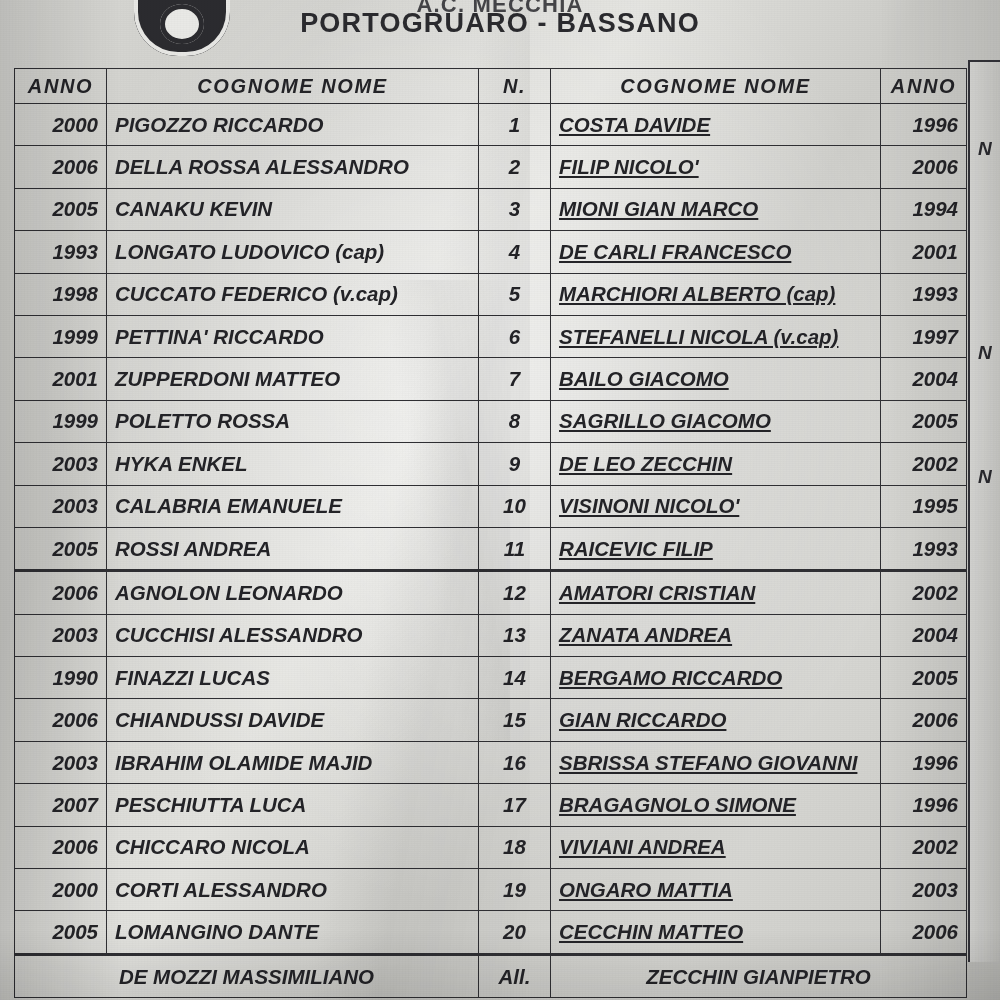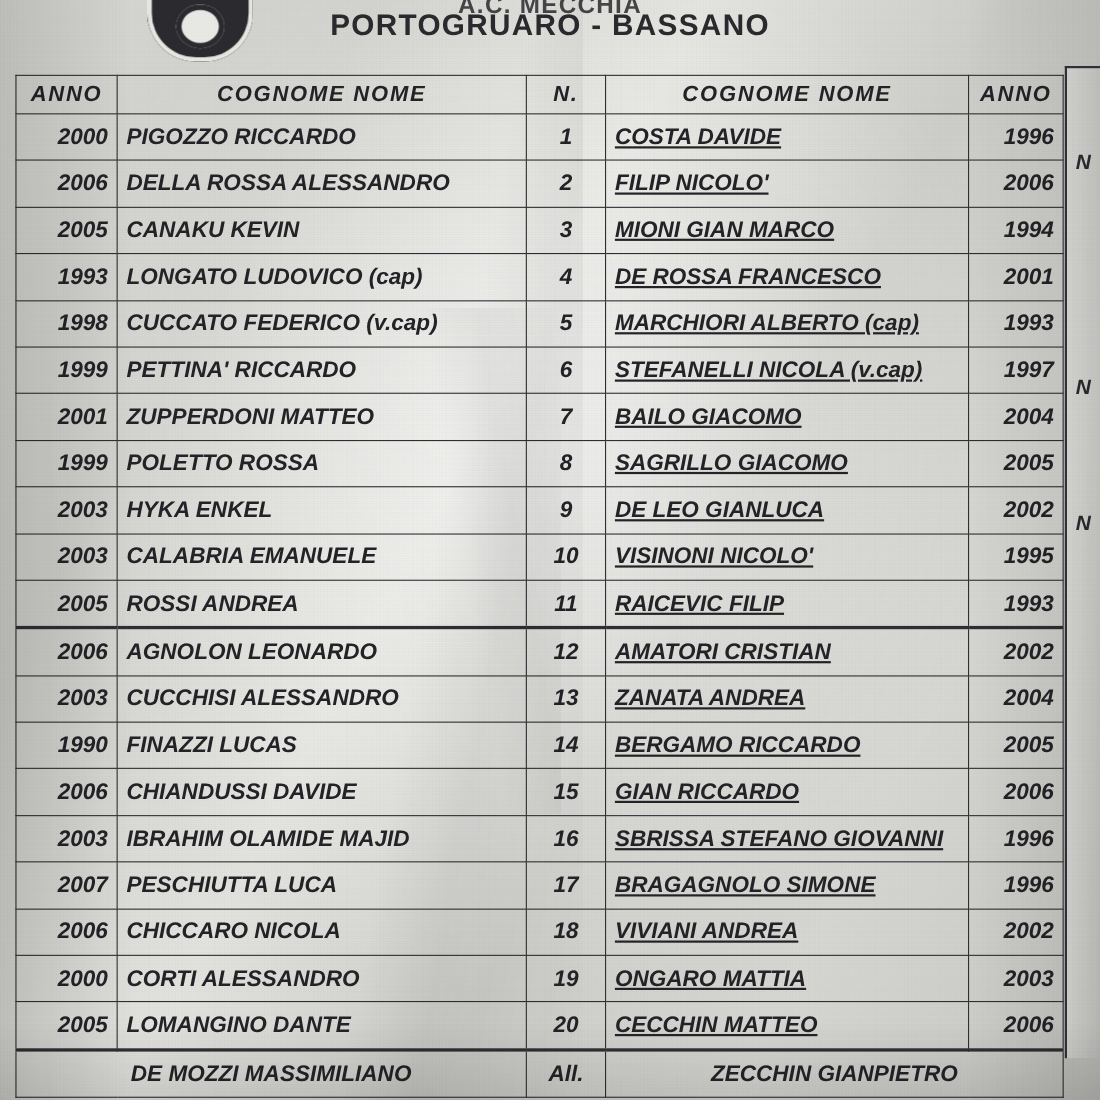--- a/index.html
+++ b/index.html
@@ -209,21 +209,21 @@
           <td class="anno-l">2005</td>
           <td class="name-l">CANAKU KEVIN</td>
           <td class="num">3</td>
           <td class="name-r">MIONI GIAN MARCO</td>
           <td class="anno-r">1994</td>
         </tr>
         <tr>
           <td class="anno-l">1993</td>
           <td class="name-l">LONGATO LUDOVICO (cap)</td>
           <td class="num">4</td>
-          <td class="name-r">DE ROSSA FRANCESCO</td>
+          <td class="name-r">DE CARLI FRANCESCO</td>
           <td class="anno-r">2001</td>
         </tr>
         <tr>
           <td class="anno-l">1998</td>
           <td class="name-l">CUCCATO FEDERICO (v.cap)</td>
           <td class="num">5</td>
           <td class="name-r">MARCHIORI ALBERTO (cap)</td>
           <td class="anno-r">1993</td>
         </tr>
         <tr>
@@ -244,21 +244,21 @@
           <td class="anno-l">1999</td>
           <td class="name-l">POLETTO ROSSA</td>
           <td class="num">8</td>
           <td class="name-r">SAGRILLO GIACOMO</td>
           <td class="anno-r">2005</td>
         </tr>
         <tr>
           <td class="anno-l">2003</td>
           <td class="name-l">HYKA ENKEL</td>
           <td class="num">9</td>
-          <td class="name-r">DE LEO GIANLUCA</td>
+          <td class="name-r">DE LEO ZECCHIN</td>
           <td class="anno-r">2002</td>
         </tr>
         <tr>
           <td class="anno-l">2003</td>
           <td class="name-l">CALABRIA EMANUELE</td>
           <td class="num">10</td>
           <td class="name-r">VISINONI NICOLO'</td>
           <td class="anno-r">1995</td>
         </tr>
         <tr>

